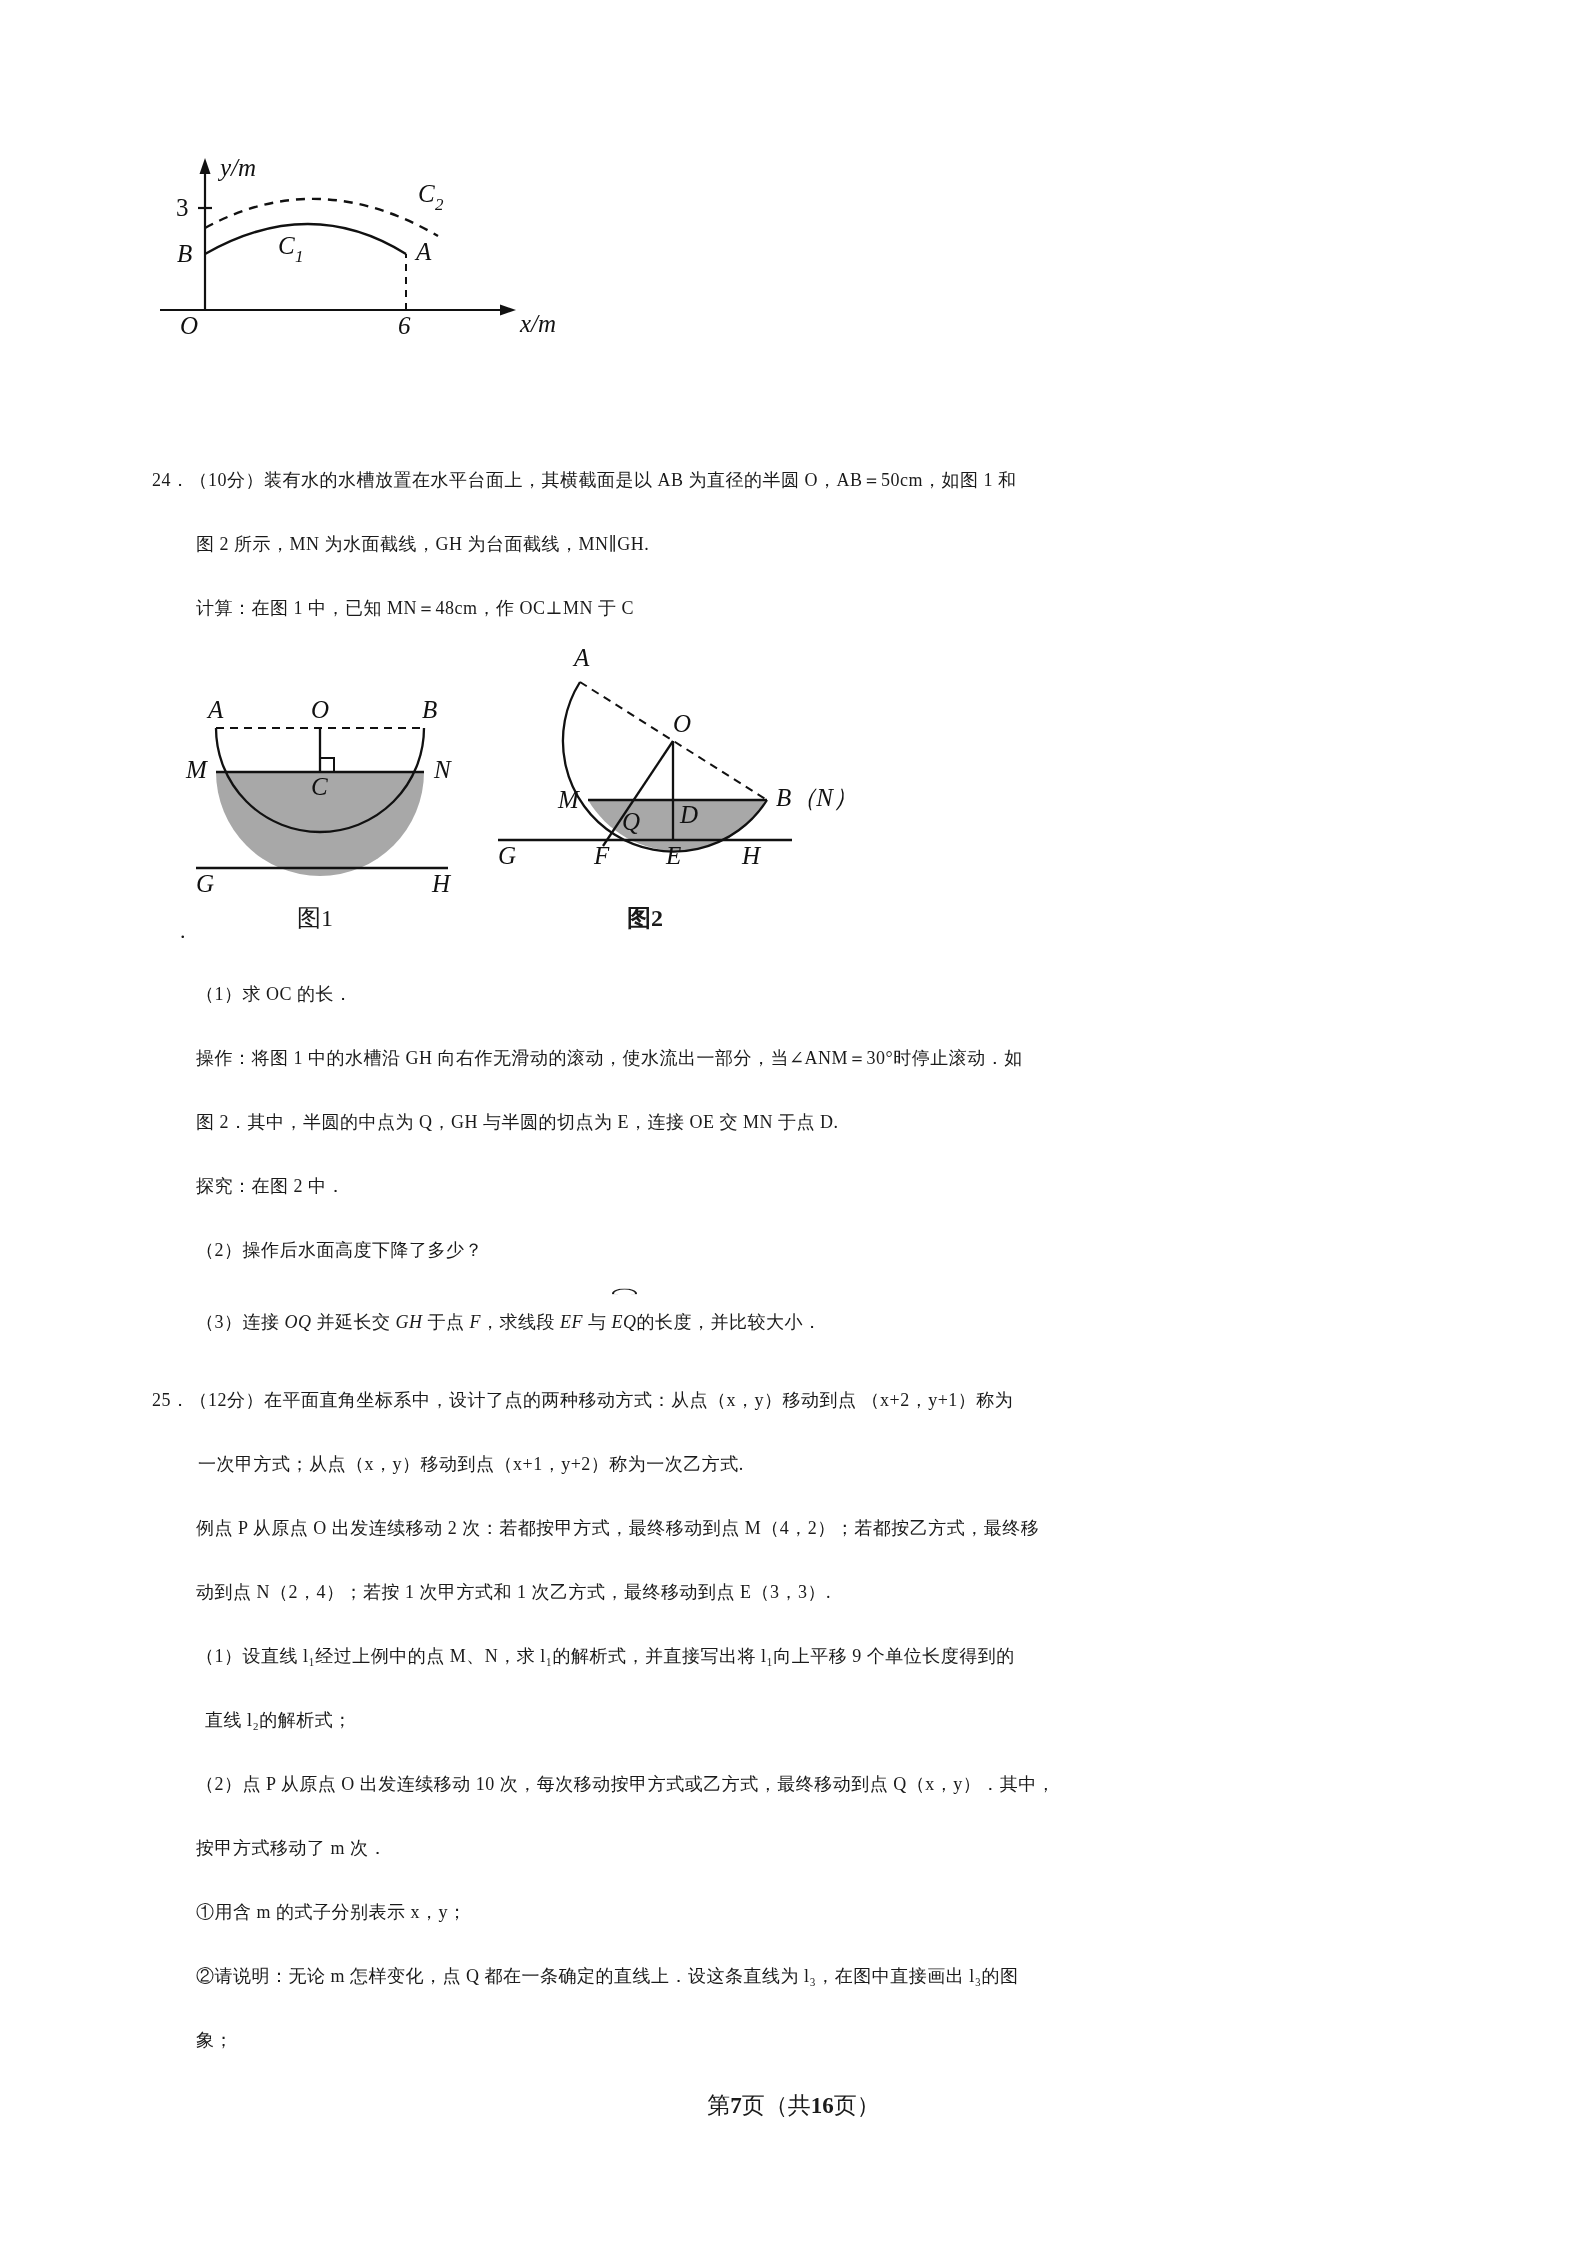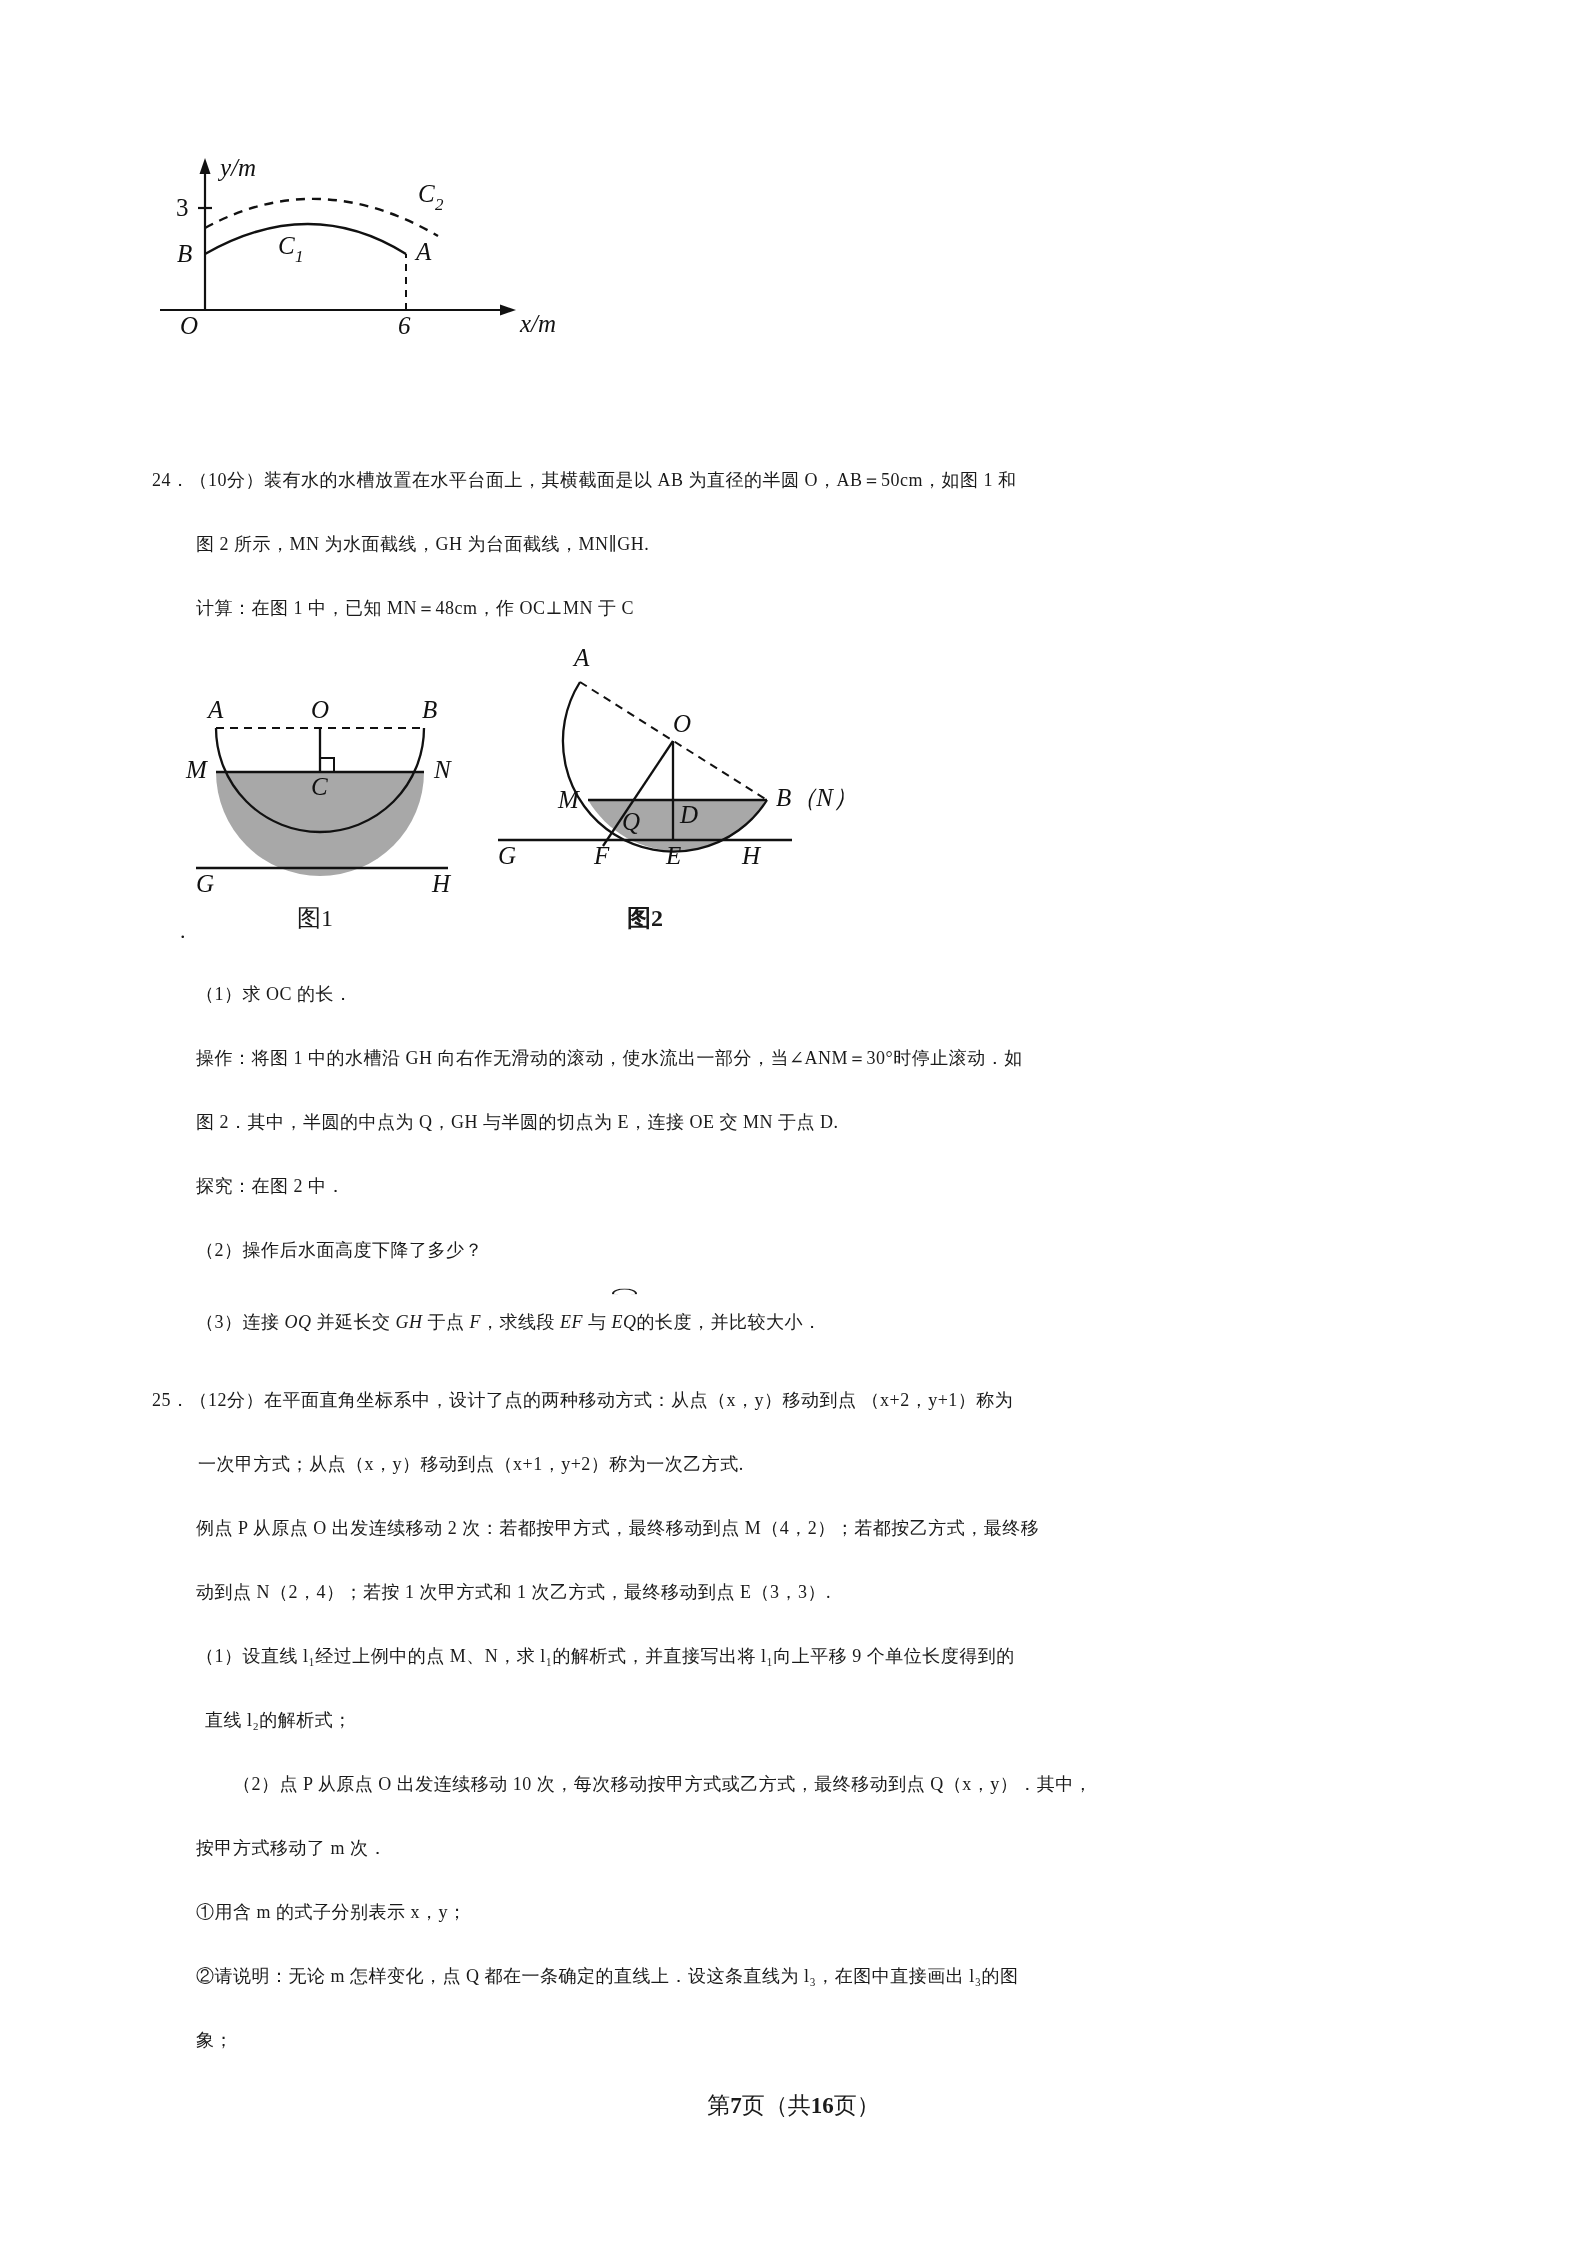--- a/index.html
+++ b/index.html
@@ -190,21 +190,21 @@
   </div>
   <div class="para" style="left:196px; top:1560px;">
     <span>动到点 N（2，4）；若按 1 次甲方式和 1 次乙方式，最终移动到点 E（3，3）.</span>
   </div>
   <div class="para" style="left:196px; top:1624px;">
     <span>（1）设直线 l₁经过上例中的点 M、N，求 l₁的解析式，并直接写出将 l₁向上平移 9 个单位长度得到的</span>
   </div>
   <div class="para" style="left:181px; top:1688px;margin-left:24px;">
     <span>直线 l₂的解析式；</span>
   </div>
-  <div class="para" style="left:196px; top:1752px;margin-left:37px;">
+  <div class="para" style="left:196px; top:1752px;">
     <span>（2）点 P 从原点 O 出发连续移动 10 次，每次移动按甲方式或乙方式，最终移动到点 Q（x，y）．其中，</span>
   </div>
   <div class="para" style="left:196px; top:1816px;">
     <span>按甲方式移动了 m 次．</span>
   </div>
   <div class="para" style="left:196px; top:1880px;">
     <span>①用含 m 的式子分别表示 x，y；</span>
   </div>
   <div class="para" style="left:196px; top:1944px;">
     <span>②请说明：无论 m 怎样变化，点 Q 都在一条确定的直线上．设这条直线为 l₃，在图中直接画出 l₃的图</span>

